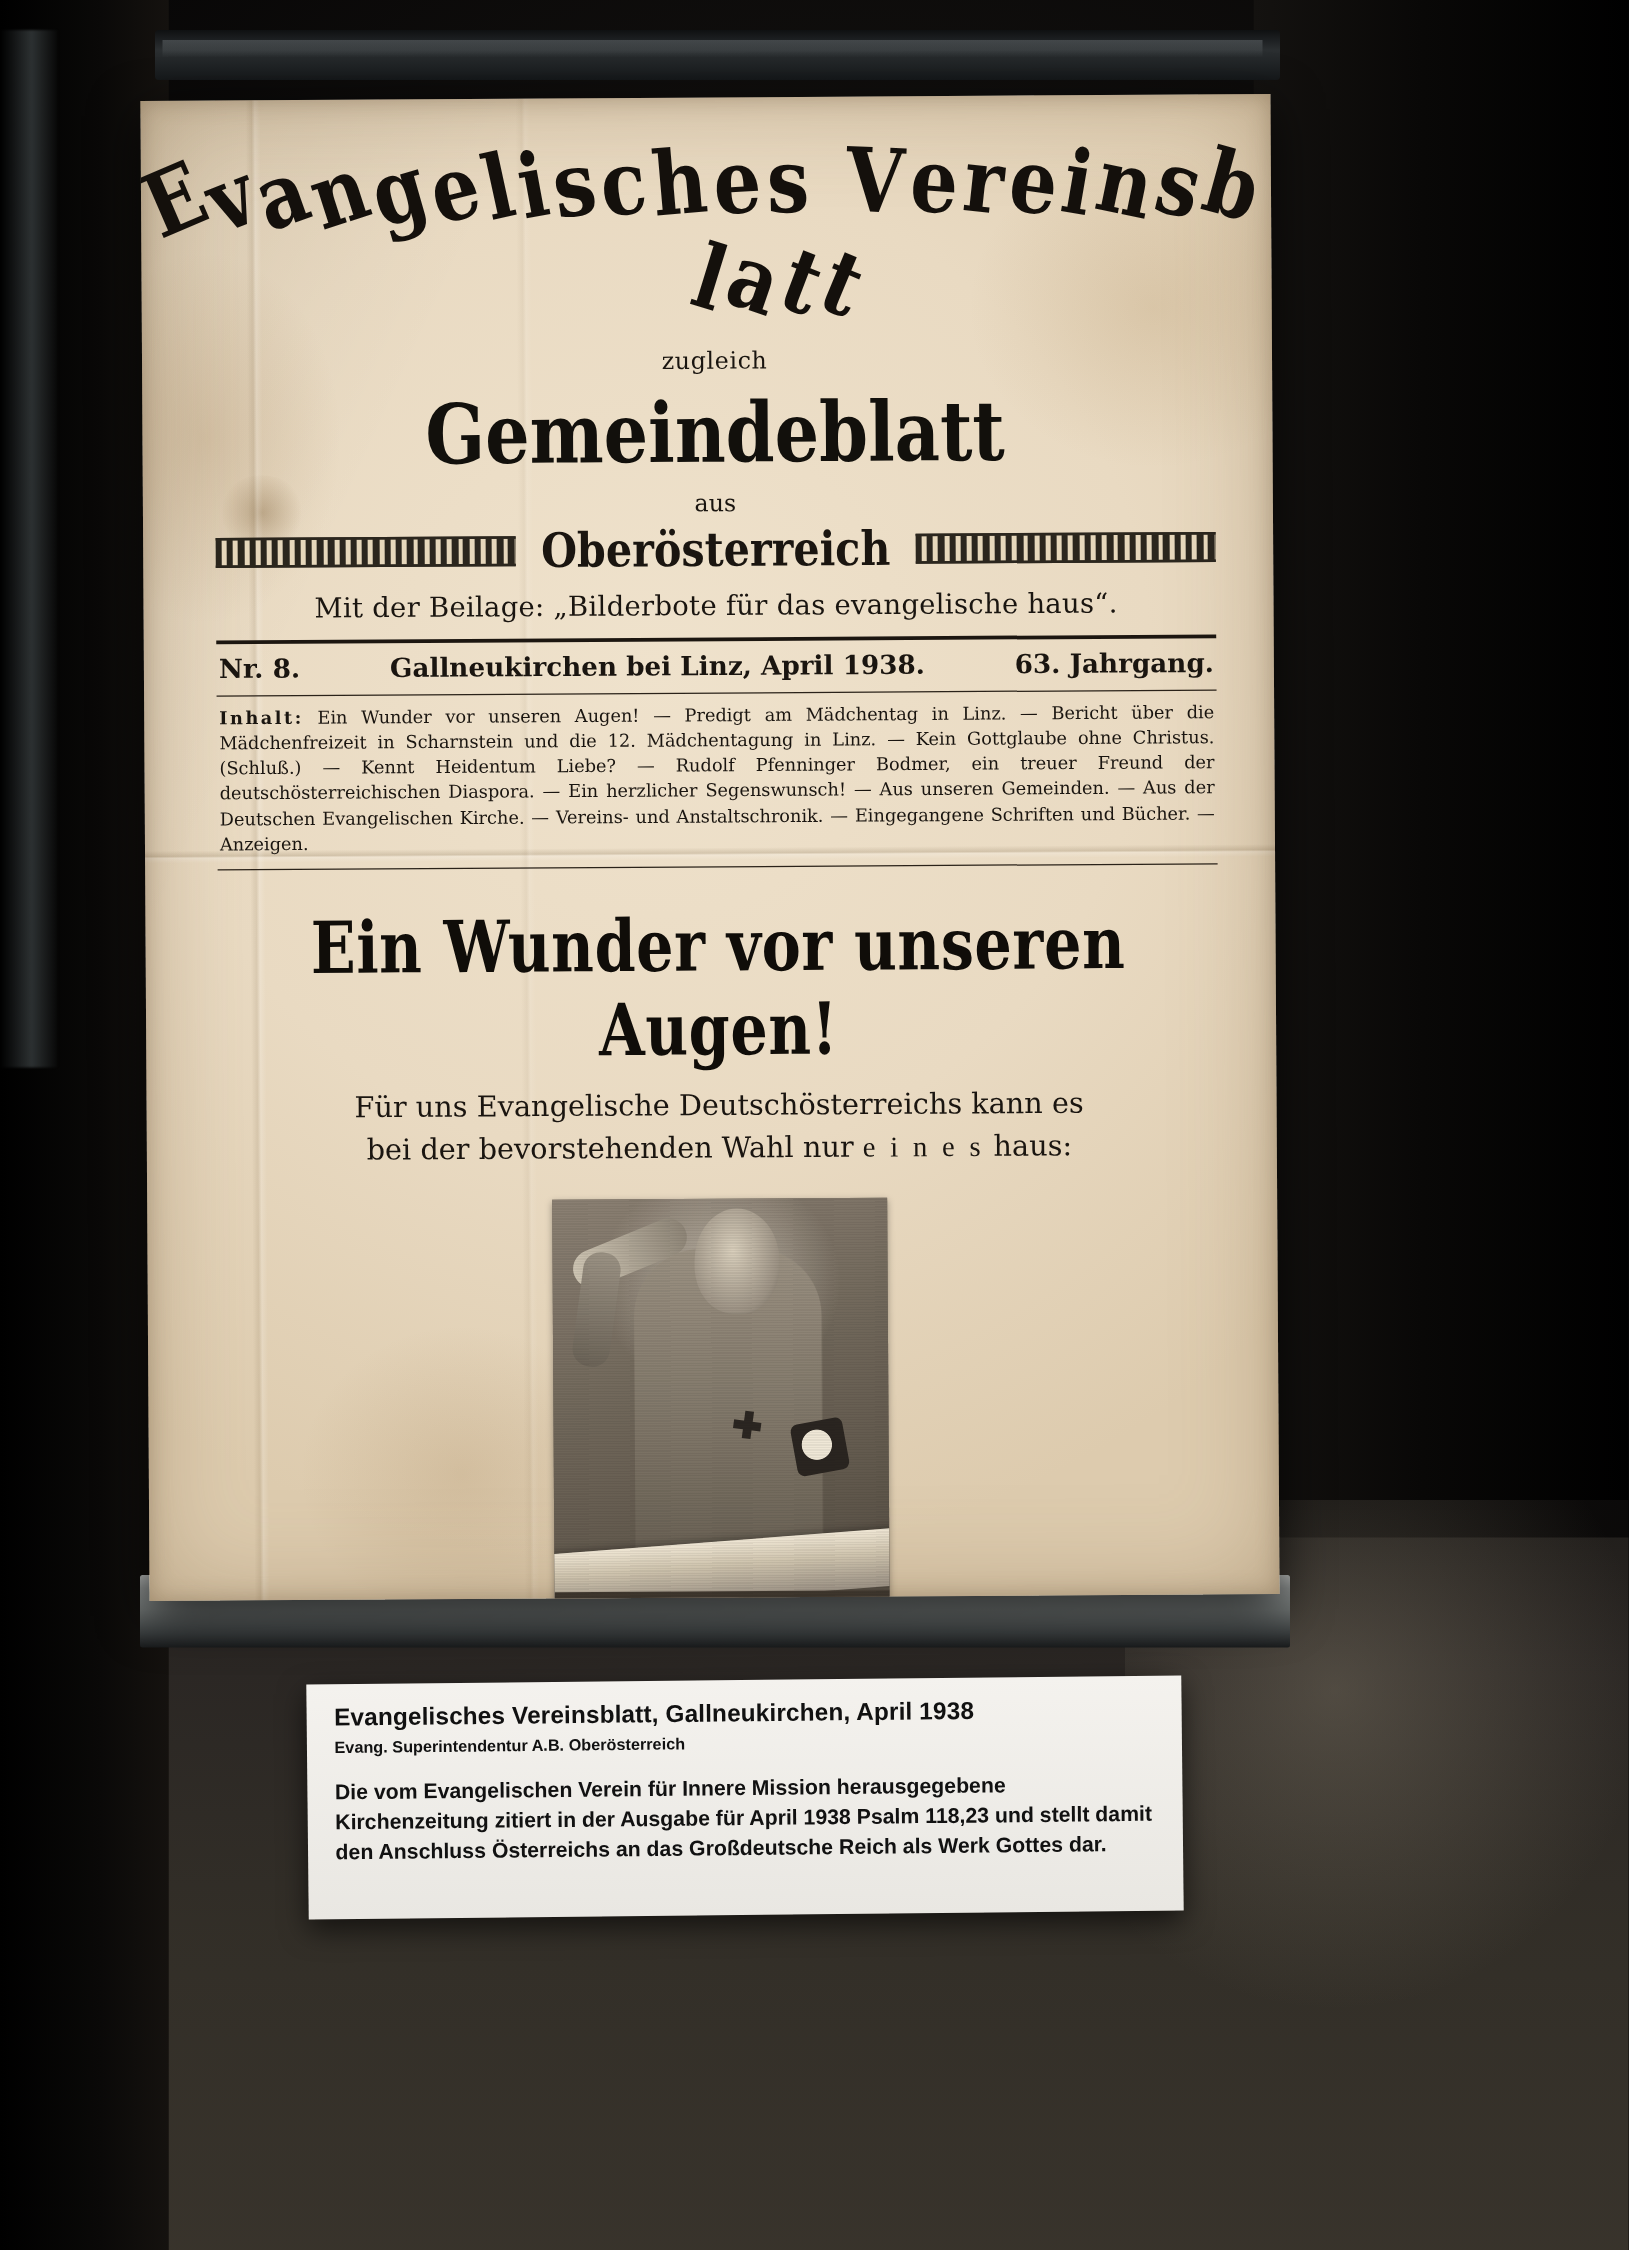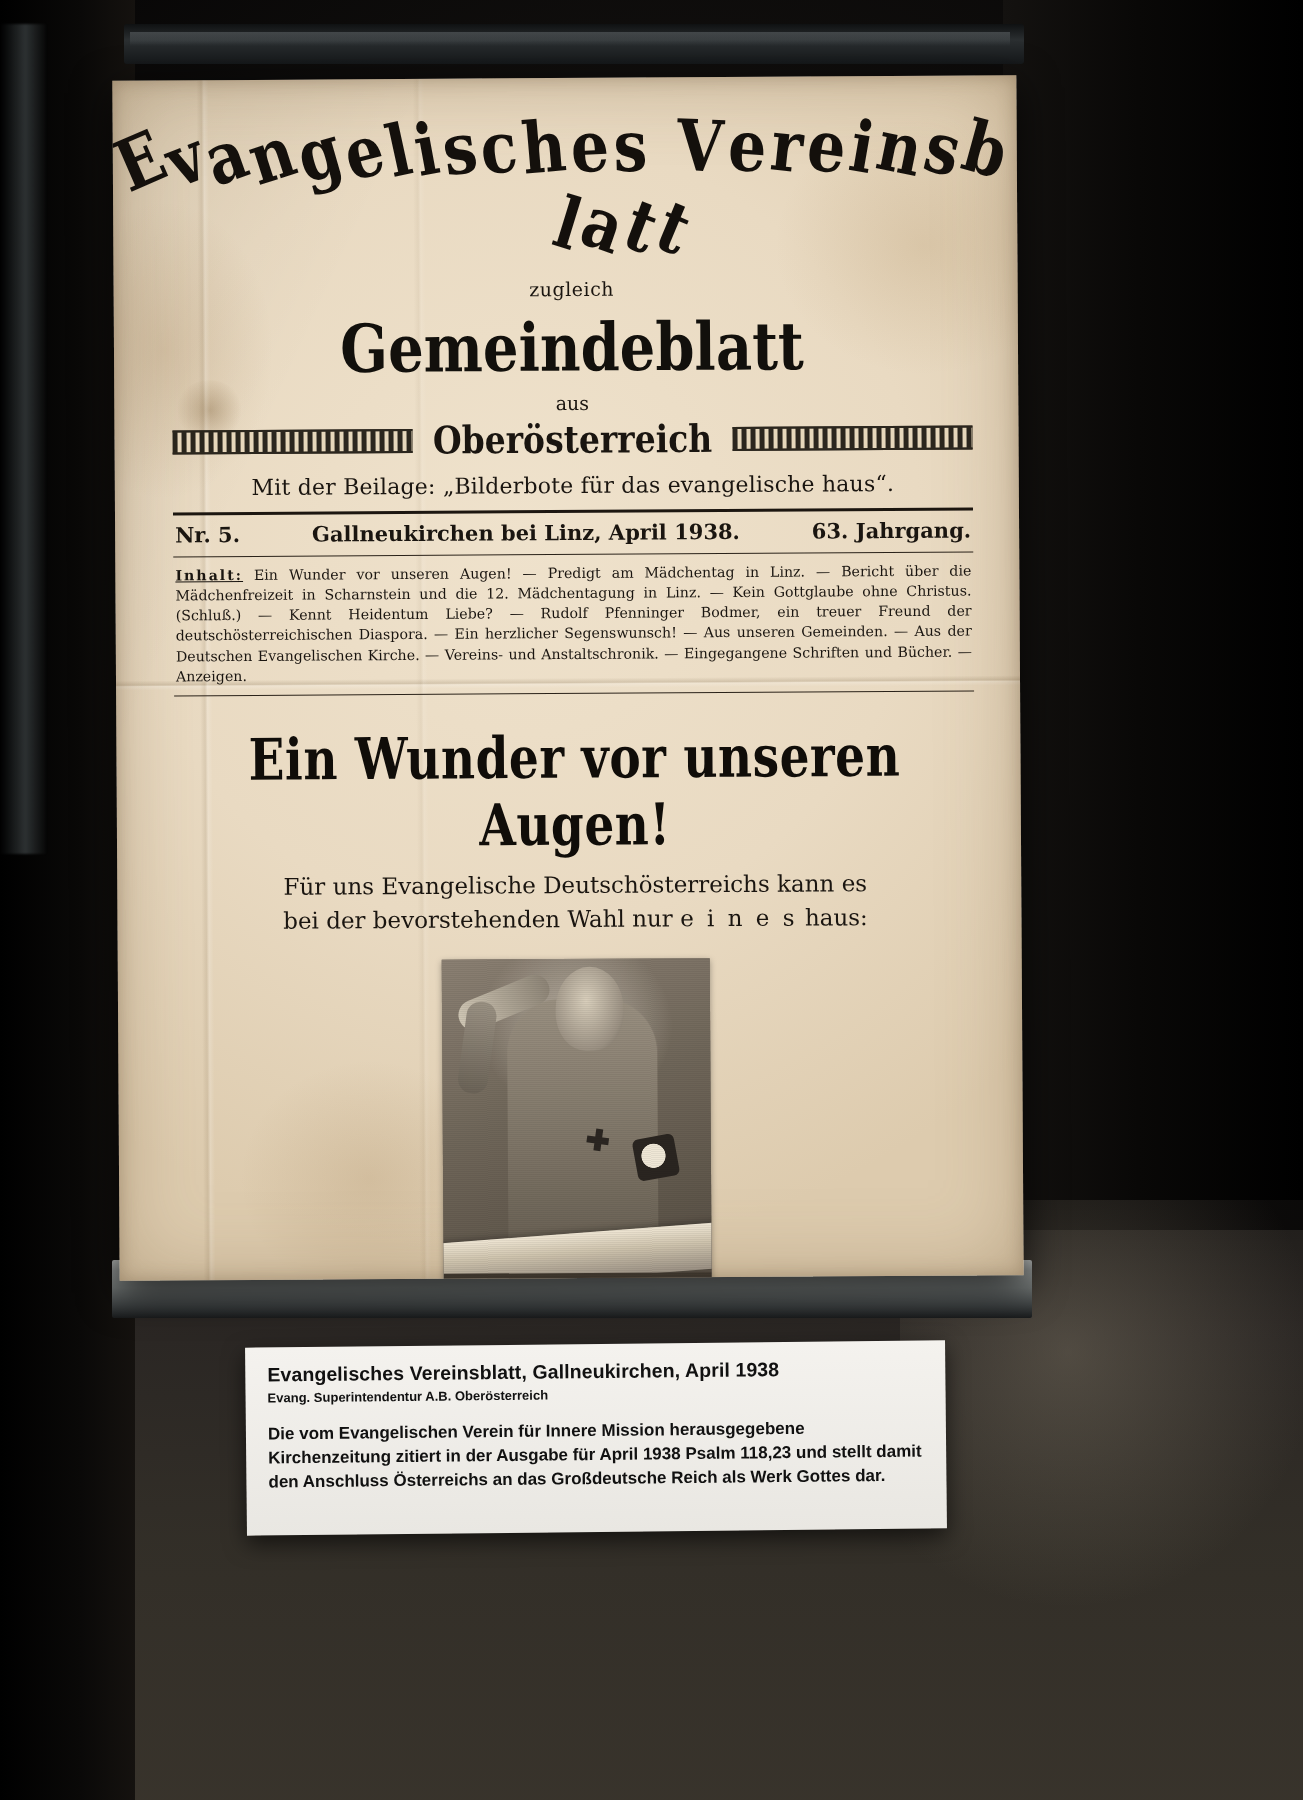--- a/index.html
+++ b/index.html
@@ -232,42 +232,42 @@
     padding: 7px 2px 6px 2px;
   }
   .issue-mid { font-size: 21px; }
   .contents {
     font-family: "DejaVu Serif", serif;
     font-size: 14.2px;
     line-height: 1.42;
     text-align: justify;
     padding: 8px 2px 6px 2px;
   }
-  .contents b { letter-spacing: 2px; text-decoration: underline; }
+  .contents b { letter-spacing: 2px; }
 
   
   .headline {
     text-align: center;
     font-family: "DejaVu Serif", serif;
     font-weight: bold;
     font-size: 47px;
     transform: scaleY(1.22);
     transform-origin: center top;
     margin-top: 30px;
     letter-spacing: .5px;
     color: #100d09;
   }
   .lead {
     text-align: center;
     font-family: "DejaVu Serif", serif;
     font-size: 23px;
     line-height: 1.5;
     margin-top: 34px;
   }
-  .lead .sp { letter-spacing: 3px; }
+  .lead .sp { letter-spacing: 3px; font-family: Liberation Serif, serif; }
 
   .photo-wrap {
     margin: 22px auto 0 auto;
     width: 268px;
     height: 372px;
     position: relative;
     background: #6d6357;
     box-shadow: 0 2px 6px rgba(0,0,0,.35);
   }
   .photo {
@@ -424,21 +424,21 @@
         <div class="orn"></div>
         <div class="masthead-3">Oberösterreich</div>
         <div class="orn"></div>
       </div>
 
       <div class="beilage">Mit der Beilage: „Bilderbote für das evangelische haus“.</div>
 
       <div class="rule-thick"></div>
 
       <div class="issueline">
-        <span>Nr. 5.</span>
+        <span>Nr. 8.</span>
         <span class="issue-mid">Gallneukirchen bei Linz, April 1938.</span>
         <span>63. Jahrgang.</span>
       </div>
 
       <div class="rule-thin"></div>
 
       <div class="contents">
         <b>Inhalt:</b>
         <span>Ein Wunder vor unseren Augen! — Predigt am Mädchentag in Linz. — Bericht über die Mädchenfreizeit in Scharnstein und die 12. Mädchentagung in Linz. — Kein Gottglaube ohne Christus. (Schluß.) — Kennt Heidentum Liebe? — Rudolf Pfenninger Bodmer, ein treuer Freund der deutschösterreichischen Diaspora. — Ein herzlicher Segenswunsch! — Aus unseren Gemeinden. — Aus der Deutschen Evangelischen Kirche. — Vereins- und Anstaltschronik. — Eingegangene Schriften und Bücher. — Anzeigen.</span>
       </div>

